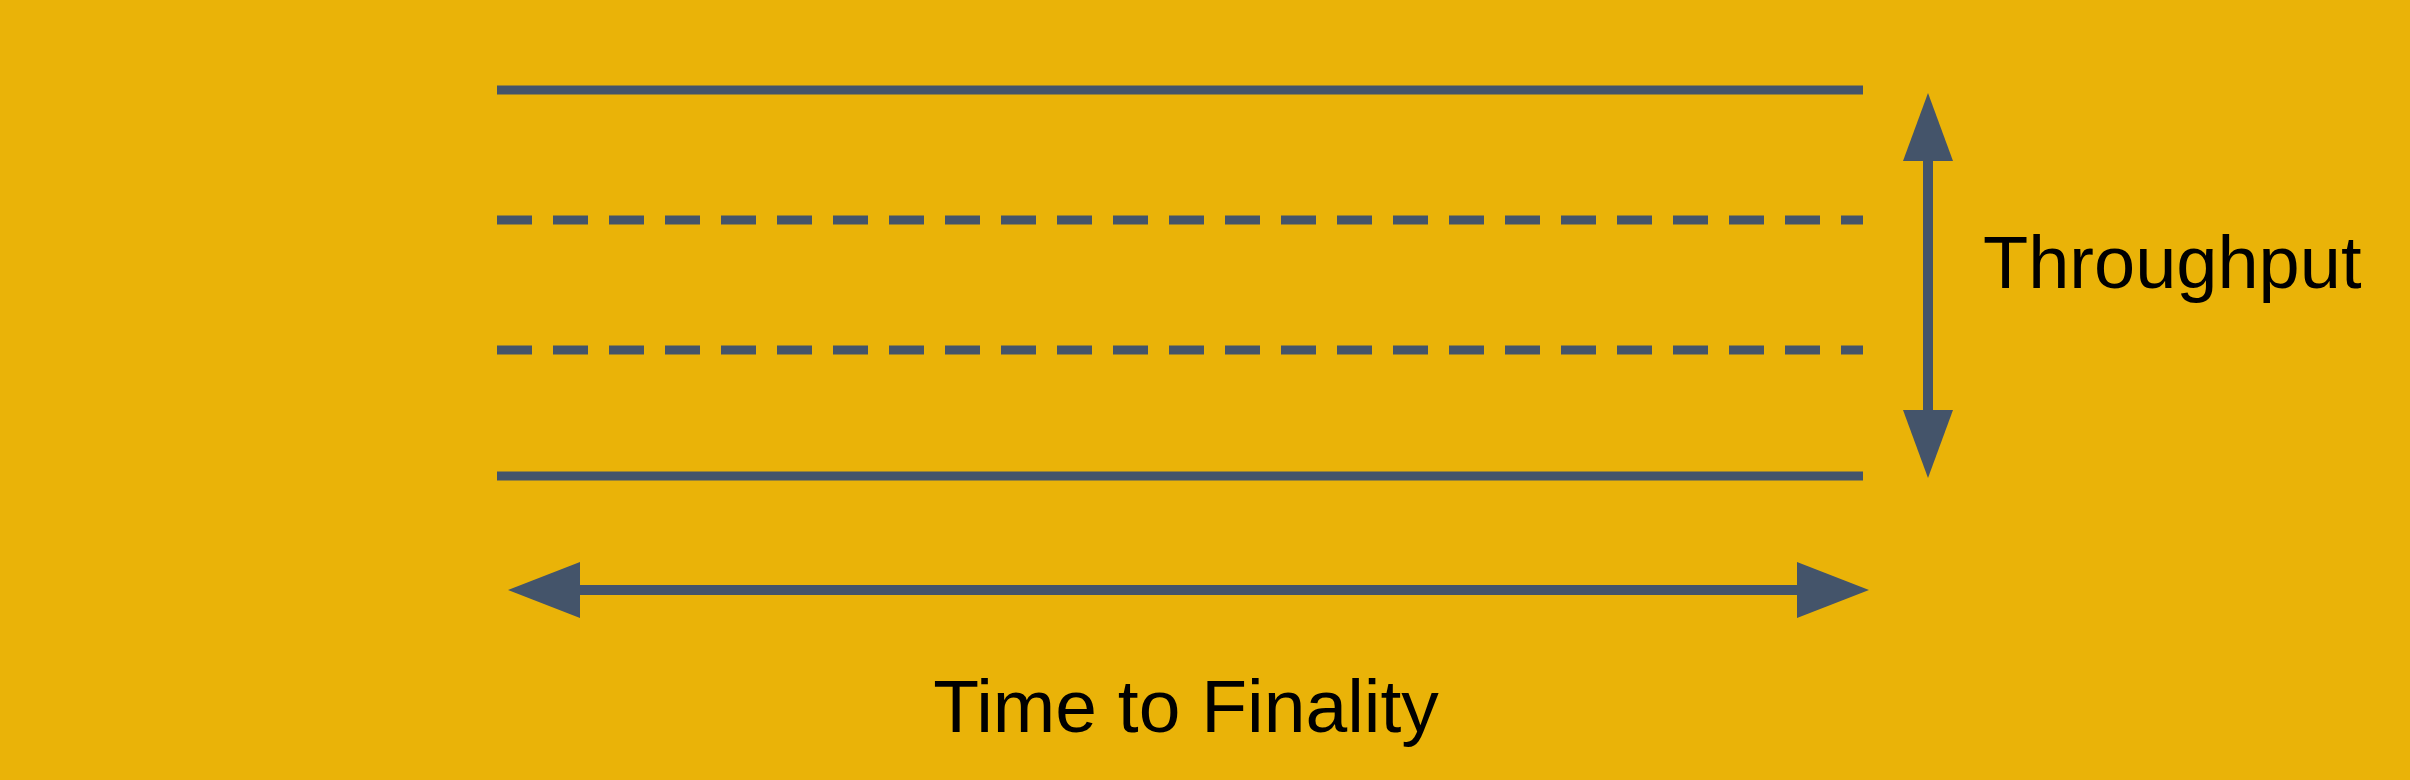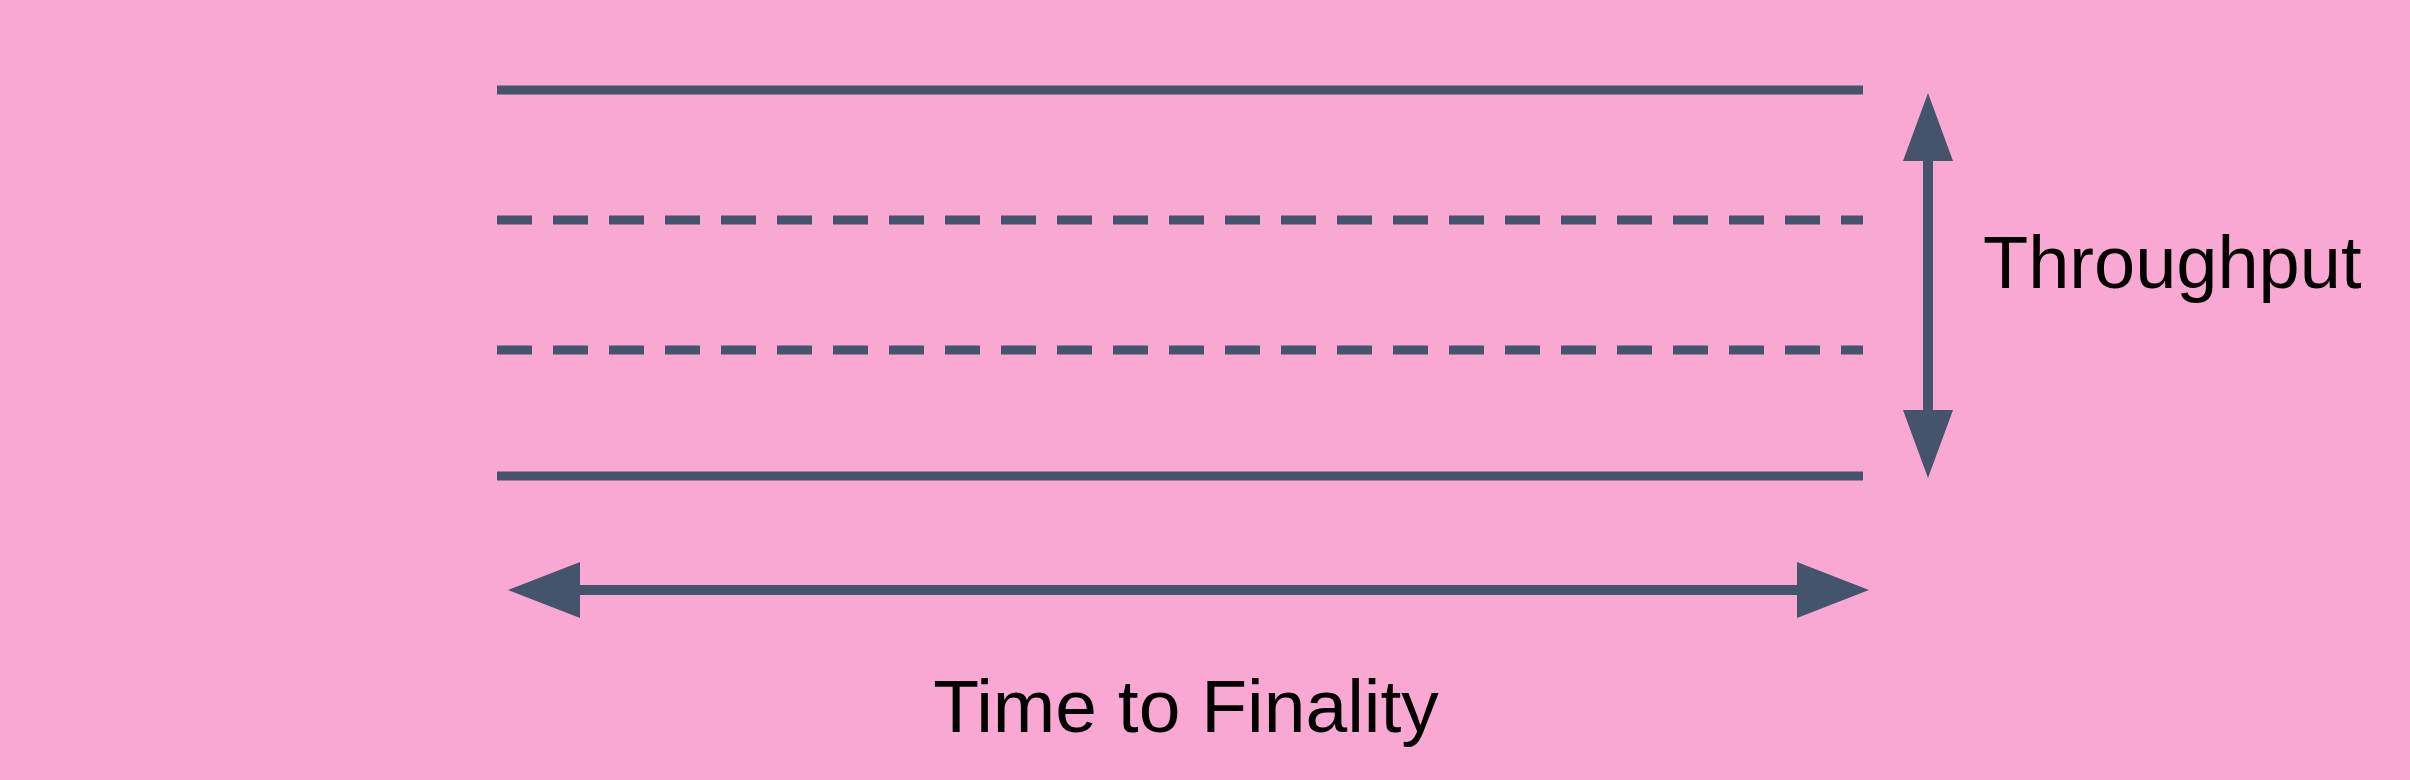--- a/index.html
+++ b/index.html
@@ -8,21 +8,21 @@
     padding: 0;
     background: #ffffff;
   }
   body {
     font-family: "Liberation Sans", sans-serif;
   }
   #canvas {
     position: relative;
     width: 2410px;
     height: 780px;
-    background: #f9a8d4;
+    background: #eab308;
     overflow: hidden;
   }
   #diagram-svg {
     position: absolute;
     top: 0;
     left: 0;
     width: 2410px;
     height: 780px;
     display: block;
   }

